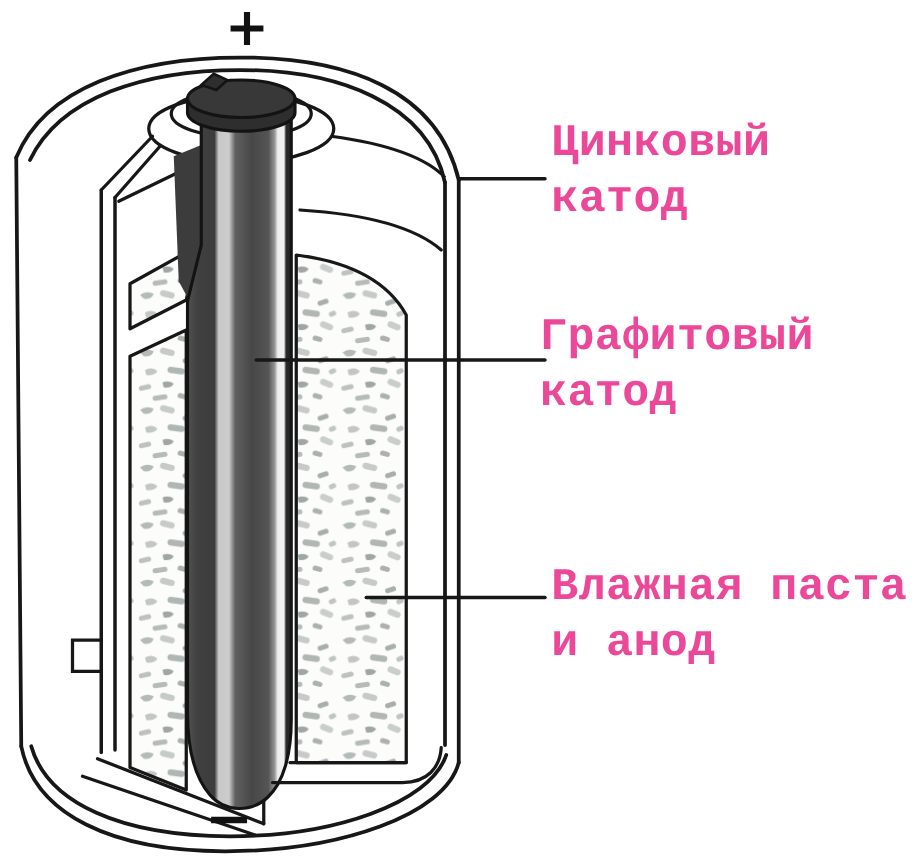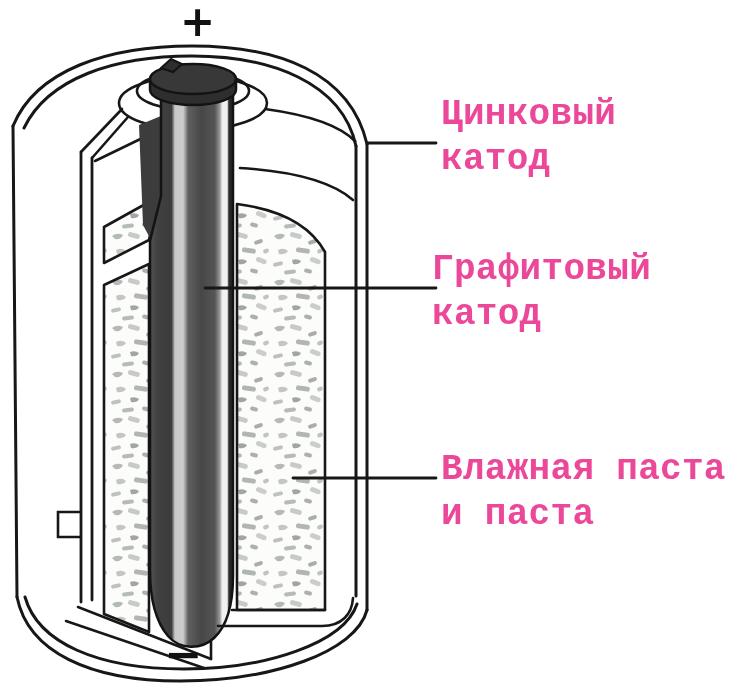--- a/index.html
+++ b/index.html
@@ -123,16 +123,16 @@
     <div>катод</div>
   </div>
 
   <div class="label" style="left:432px;top:247px">
     <div>Графитовый</div>
     <div>катод</div>
   </div>
 
   <div class="label" style="left:441px;top:447px">
     <div>Влажная паста</div>
-    <div>и паста</div>
+    <div>и анод</div>
   </div>
 
 </div>
 
 </body></html>

